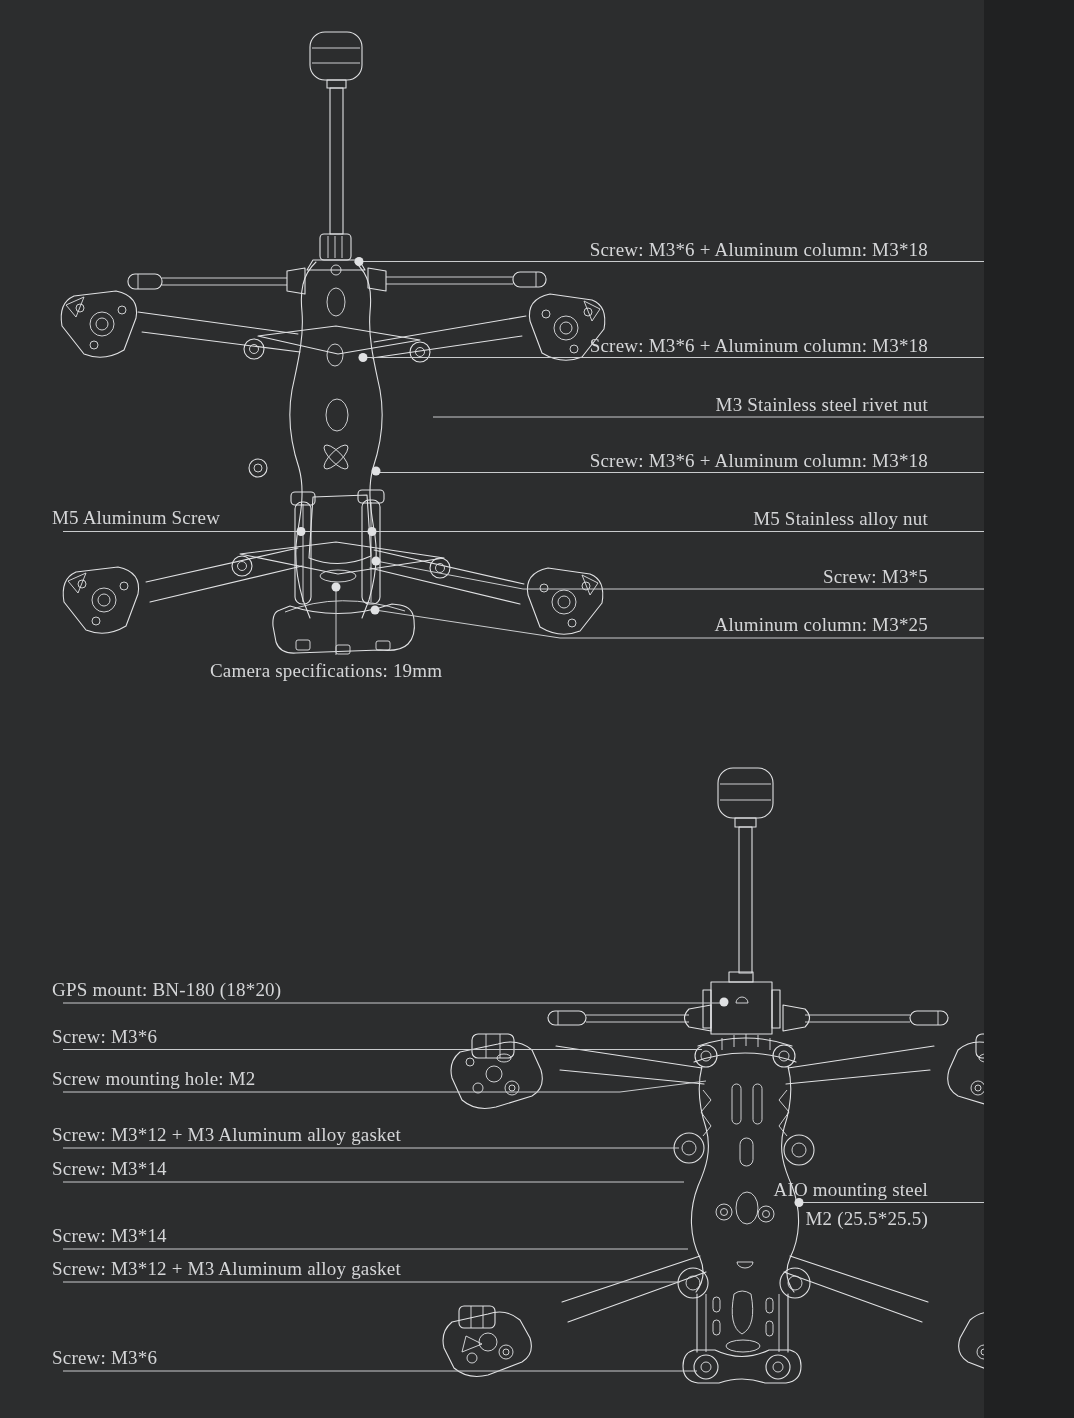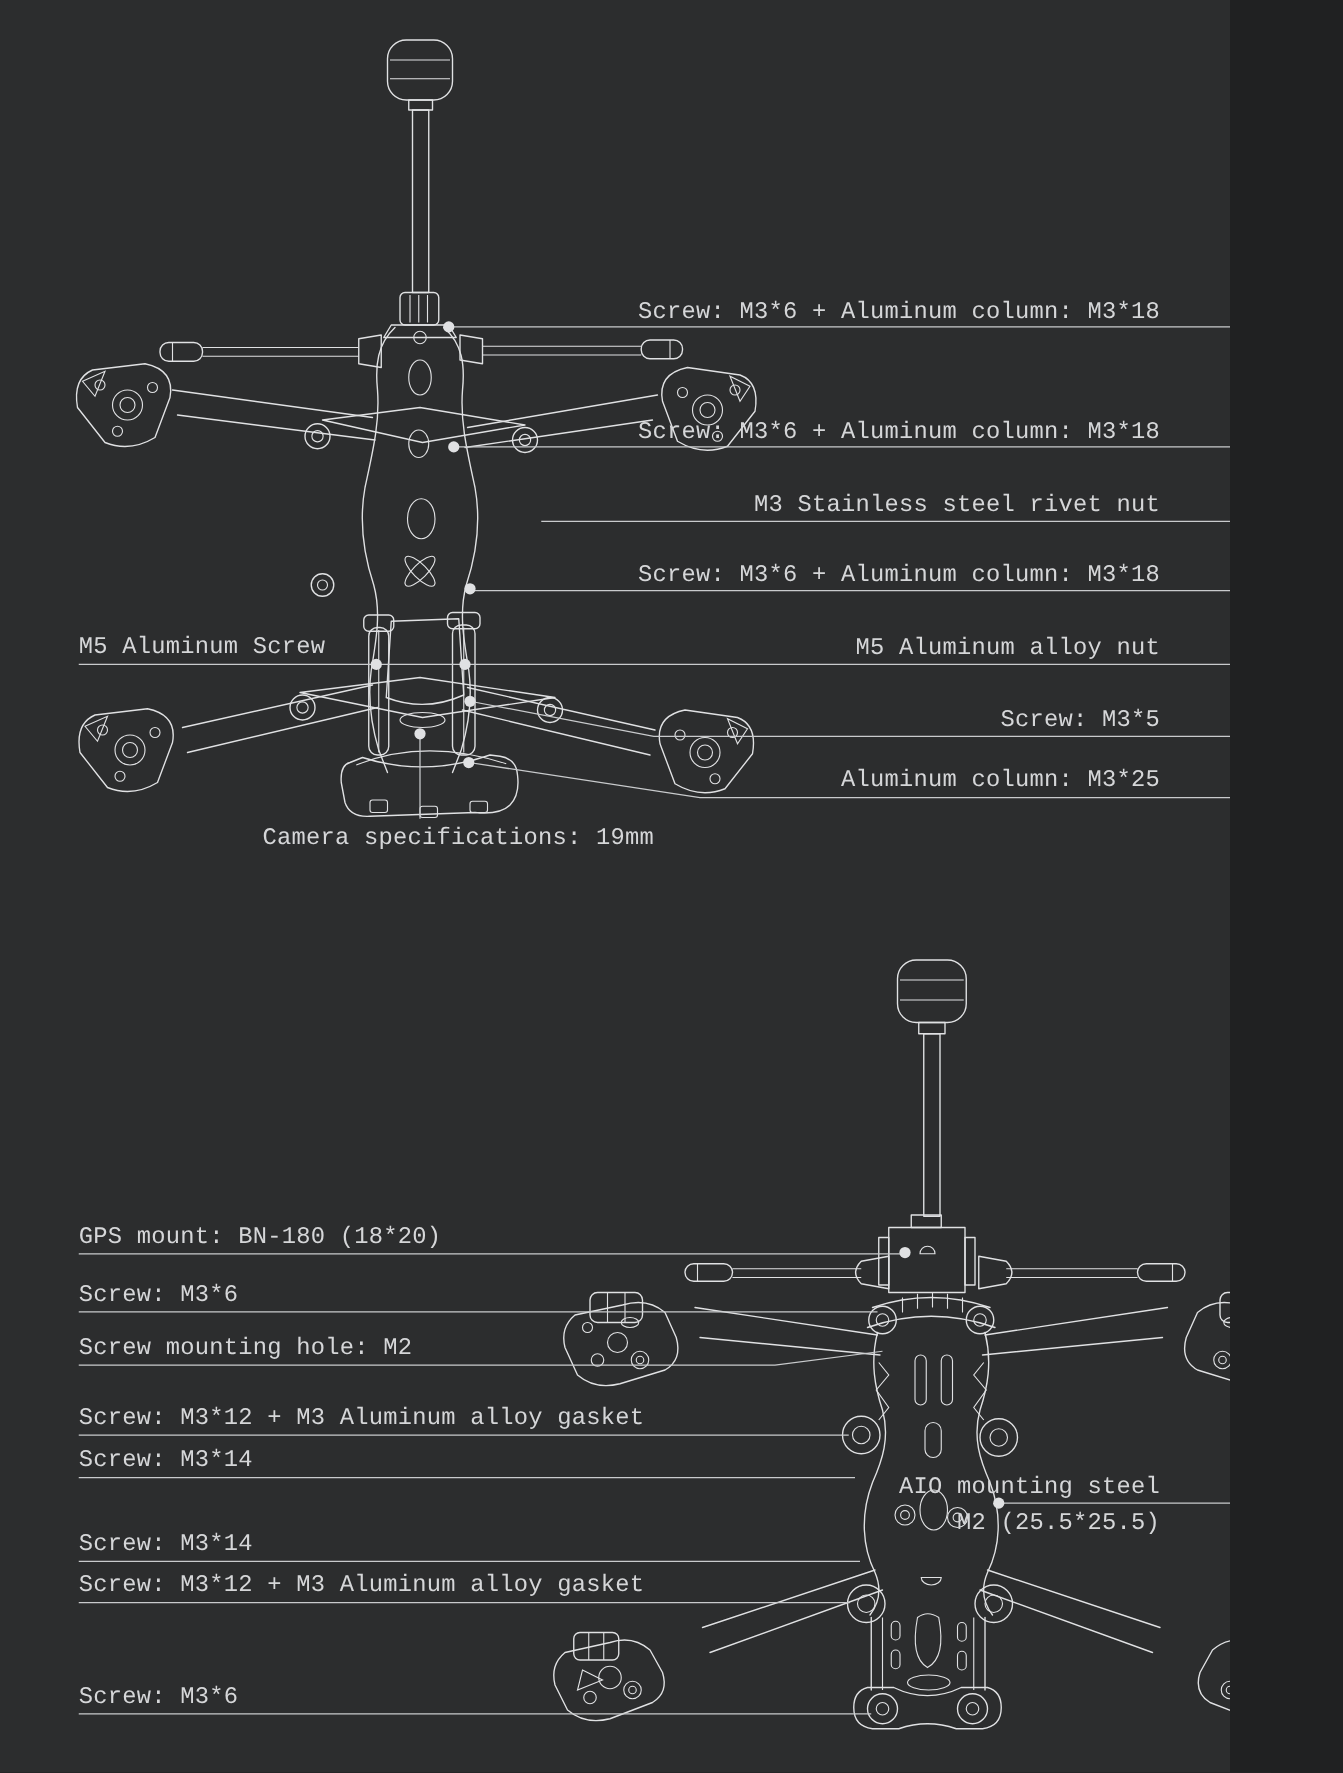--- a/index.html
+++ b/index.html
@@ -7,34 +7,34 @@
     --line:#e0e1e3;
     --leader:#c9cbcd;
     --text:#d5d6d8;
   }
   html,body{margin:0;padding:0;background:#202122;}
   .stage{
     position:relative;
     width:984px;height:1418px;
     background:var(--bg);
     overflow:hidden;
-    font-family:Liberation Mono, monospace;
+    font-family:Liberation Serif, serif;
   }
   svg.draw{position:absolute;left:0;top:0;}
   .lbl{
     position:absolute;
     font-size:19px;
     line-height:21px;
     color:var(--text);
     white-space:nowrap;
     letter-spacing:.2px;
     text-align:right;
   }
   .r{right:56px;text-align:right;}
-  .l{left:63px;text-align:center;}
+  .l{left:52px;text-align:center;}
   
   .art{stroke:var(--line);stroke-width:1.1;fill:none;stroke-linejoin:round;stroke-linecap:round;}
   .thin{stroke:var(--line);stroke-width:.9;fill:none;}
   .ldr{stroke:var(--leader);stroke-width:1;fill:none;}
   .dot{fill:var(--line);stroke:none;}
 </style>
 </head>
 <body>
 
 <div class="stage">
@@ -315,21 +315,21 @@
       <line class="ldr" x1="63" y1="1371" x2="697" y2="1371"></line>
       <line class="ldr" x1="799" y1="1202.5" x2="1018" y2="1202.5"></line>
       <circle class="dot" cx="799" cy="1202.5" r="4.5"></circle>
     </g>
   </svg>
 
   <div class="lbl r" style="top:239px">Screw: M3*6 + Aluminum column: M3*18</div>
   <div class="lbl r" style="top:335px">Screw: M3*6 + Aluminum column: M3*18</div>
   <div class="lbl r" style="top:394px">M3 Stainless steel rivet nut</div>
   <div class="lbl r" style="top:450px">Screw: M3*6 + Aluminum column: M3*18</div>
-  <div class="lbl r" style="top:508px">M5 Aluminum alloy nut</div>
+  <div class="lbl r" style="top:508px">M5 Stainless alloy nut</div>
   <div class="lbl r" style="top:566px">Screw: M3*5</div>
   <div class="lbl r" style="top:614px">Aluminum column: M3*25</div>
   <div class="lbl l" style="top:507px">M5 Aluminum Screw</div>
   <div class="lbl" style="left:210px;top:660px">Camera specifications: 19mm</div>
 
   <div class="lbl l" style="top:979px">GPS mount: BN-180 (18*20)</div>
   <div class="lbl l" style="top:1026px">Screw: M3*6</div>
   <div class="lbl l" style="top:1068px">Screw mounting hole: M2</div>
   <div class="lbl l" style="top:1124px">Screw: M3*12 + M3 Aluminum alloy gasket</div>
   <div class="lbl l" style="top:1158px">Screw: M3*14</div>

